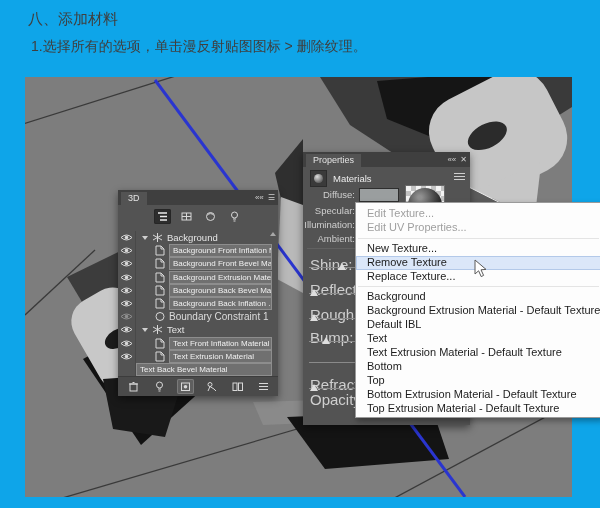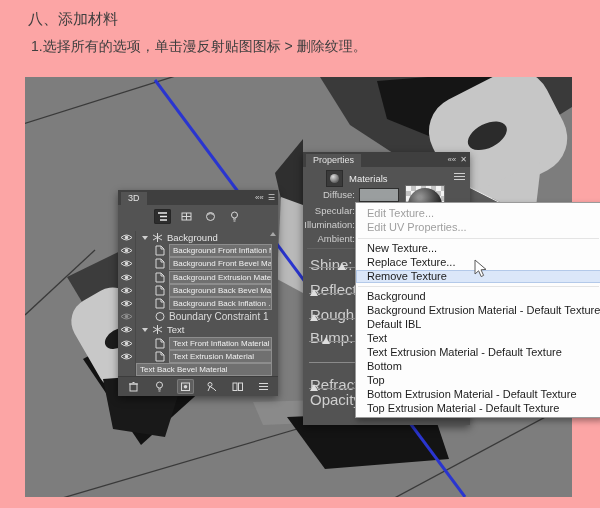--- a/index.html
+++ b/index.html
@@ -1,16 +1,16 @@
 <!DOCTYPE html>
 <html><head>
 <meta charset="utf-8">
 <style>
   html,body{margin:0;padding:0;background:#fff;}
-  .page{position:relative;width:600px;height:508px;background:#fca5a5;overflow:hidden;
+  .page{position:relative;width:600px;height:508px;background:#0ea5e9;overflow:hidden;
         font-family:"Liberation Sans","DejaVu Sans",sans-serif;}
   .h1{position:absolute;left:28px;top:10px;font-size:15px;color:#3f3f3f;}
   .h2{position:absolute;left:31px;top:38px;font-size:14px;color:#3f3f3f;}
 
   .canvas{position:absolute;left:25px;top:77px;width:547px;height:420px;background:#7d7d7d;overflow:hidden;}
 
   
   .panel{position:absolute;background:#535353;box-shadow:0 3px 8px rgba(0,0,0,.45);font-size:9px;color:#d8d8d8;}
   .phead{position:absolute;left:0;top:0;right:0;height:15px;background:#3f3f3f;}
   .ptab{position:absolute;left:3px;top:2px;height:13px;background:#535353;color:#e2e2e2;
@@ -35,21 +35,21 @@
   .constraint .rowicon{margin-left:17px;}
   .constraintlabel{font-size:10px;color:#dcdcdc;white-space:nowrap;}
   .scrollup{position:absolute;right:2px;top:42px;width:0;height:0;border-left:3.5px solid transparent;border-right:3.5px solid transparent;border-bottom:4.5px solid #a8a8a8;}
   .p3dtoolbar{position:absolute;left:0;bottom:0;right:0;height:19px;background:#4a4a4a;border-top:1px solid #3c3c3c;
               display:flex;align-items:center;justify-content:center;gap:9px;}
   .ticon{width:17px;height:15px;display:flex;align-items:center;justify-content:center;border-radius:2px;}
   .ticon.sel{background:#5f5f5f;box-shadow:inset 0 0 0 1px #7a7a7a;}
 
   
   .pprops{left:303px;top:152px;width:167px;height:273px;}
-  .matsrow{position:absolute;left:0;top:16px;right:0;height:20px;display:flex;align-items:center;margin-left:16px;}
+  .matsrow{position:absolute;left:0;top:16px;right:0;height:20px;display:flex;align-items:center;}
   .matball{width:15px;height:15px;background:#3a3a3a;border:1px solid #2c2c2c;margin:0 6px 0 7px;
            display:flex;align-items:center;justify-content:center;}
   .matball i{width:9px;height:9px;border-radius:50%;background:radial-gradient(circle at 35% 30%,#ddd,#666 70%);}
   .matslabel{font-size:9.5px;color:#ececec;}
   .hamb{position:absolute;right:5px;top:19px;width:11px;}
   .hamb div{height:1px;background:#cfcfcf;margin:2px 0;}
   .swrow{position:absolute;left:0;height:13px;display:flex;align-items:center;}
   .swlabel{width:52px;text-align:right;font-size:9.5px;color:#cfcfcf;flex:none;}
   .swatch{width:38px;height:12px;margin-left:4px;border:1px solid #2e2e2e;flex:none;}
   .texbtn{width:15px;height:13px;margin-left:6px;background:#3c3c3c;border:1px solid #2a2a2a;
@@ -426,22 +426,22 @@
           <span class="thumb" style="left:1px"></span>
         </div>
       </div>
   </div>
 
   <div class="ctxmenu" id="ctxmenu">
       <div class="mi disabled">Edit Texture...</div>
       <div class="mi disabled">Edit UV Properties...</div>
       <div class="msep"></div>
       <div class="mi">New Texture...</div>
+      <div class="mi hl">Remove Texture</div>
       <div class="mi">Replace Texture...</div>
-      <div class="mi hl">Remove Texture</div>
       <div class="msep"></div>
       <div class="mi">Background</div>
       <div class="mi">Background Extrusion Material - Default Texture</div>
       <div class="mi">Default IBL</div>
       <div class="mi">Text</div>
       <div class="mi">Text Extrusion Material - Default Texture</div>
       <div class="mi">Bottom</div>
       <div class="mi">Top</div>
       <div class="mi">Bottom Extrusion Material - Default Texture</div>
       <div class="mi">Top Extrusion Material - Default Texture</div>

